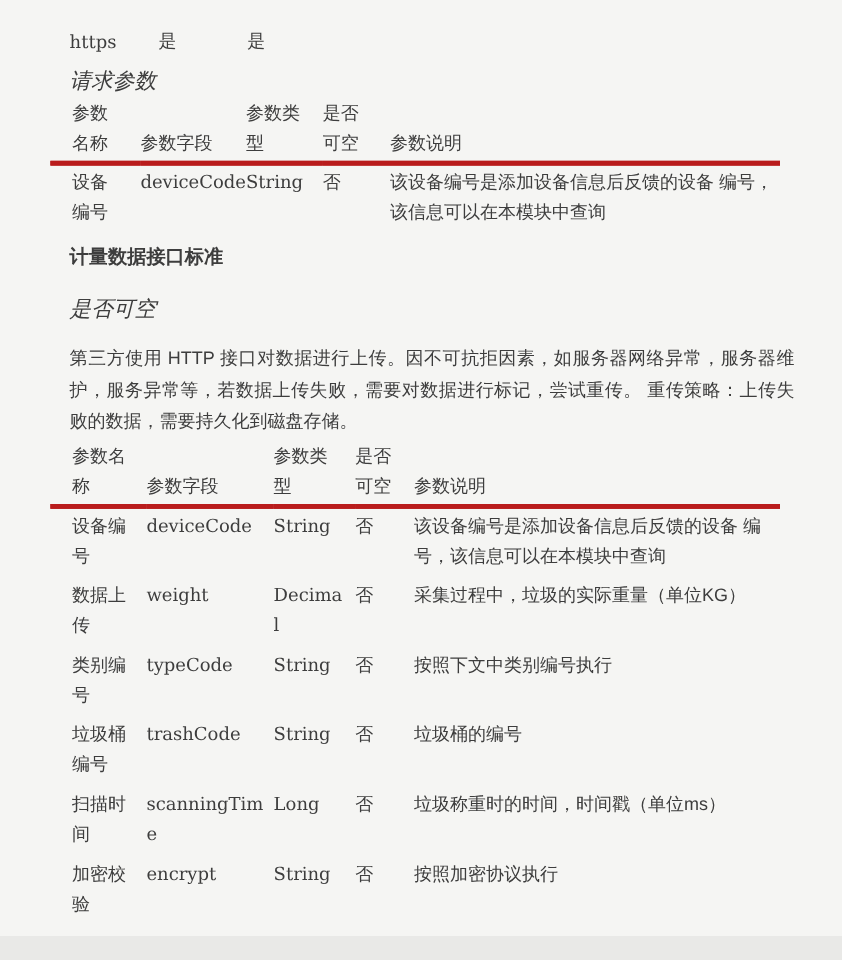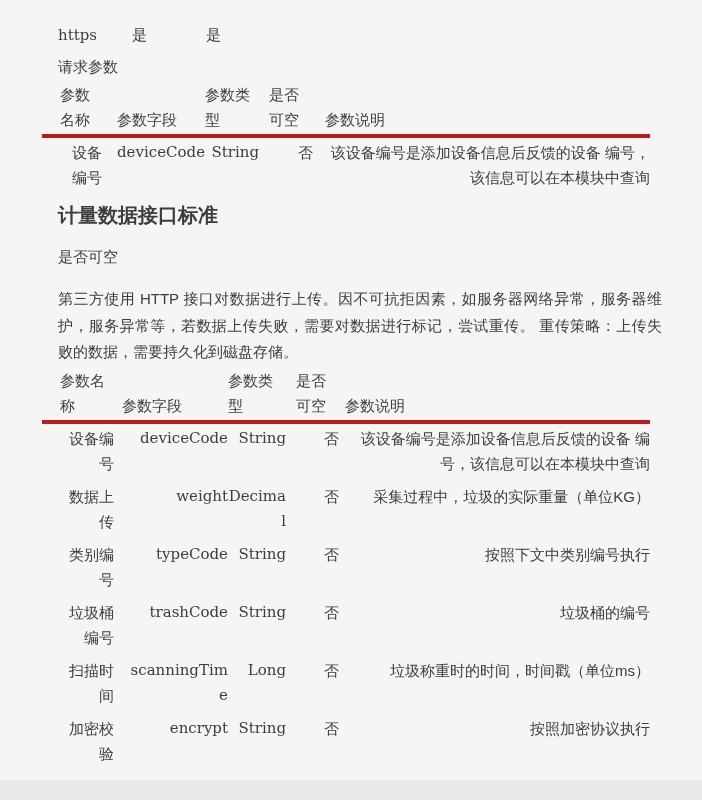--- a/index.html
+++ b/index.html
@@ -17,27 +17,28 @@
   }
   .content { padding: 22px 40px 0 58px; }
 
   .latin { font-family: "DejaVu Serif", "Liberation Serif", serif; }
 
   .proto-row { display: flex; line-height: 26px; margin-bottom: 6px; }
   .proto-row .c1 { width: 74px; }
   .proto-row .c2 { width: 74px; }
 
   .h-italic {
-    font-size: 15px;
+    font-style: italic;
+    font-size: 18px;
     line-height: 26px;
     margin: 2px 0 2px 0;
   }
   .h-bold {
     font-weight: bold;
-    font-size: 20px;
+    font-size: 16px;
     line-height: 26px;
     margin: 6px 0 16px 0;
   }
   .para {
     line-height: 26.5px;
     margin: 16px 0 2px 0;
     text-align: justify;
     width: 604px;
   }
 
@@ -48,21 +49,21 @@
     width: 608px;
   }
   table.params th, table.params td {
     vertical-align: top;
     text-align: left;
     font-weight: normal;
     line-height: 25px;
     word-break: break-all;
   }
   table.params thead th { vertical-align: bottom; border-bottom: 4px solid #b91c1c; padding-bottom: 2px; }
-  table.params td { padding-top: 2px; padding-bottom: 6px; text-align: right; }
+  table.params td { padding-top: 2px; padding-bottom: 6px; }
 
   
   table.t1 col.c1 { width: 75px; }
   table.t1 col.c2 { width: 88px; }
   table.t1 col.c3 { width: 64px; }
   table.t1 col.c4 { width: 56px; }
   table.t1 col.c5 { width: 325px; }
   table.t1 .cell-name   { padding-left: 18px; padding-right: 15px; }
   table.t1 .cell-type   { padding-right: 10px; }
   table.t1 .cell-null   { padding-right: 12px; }

